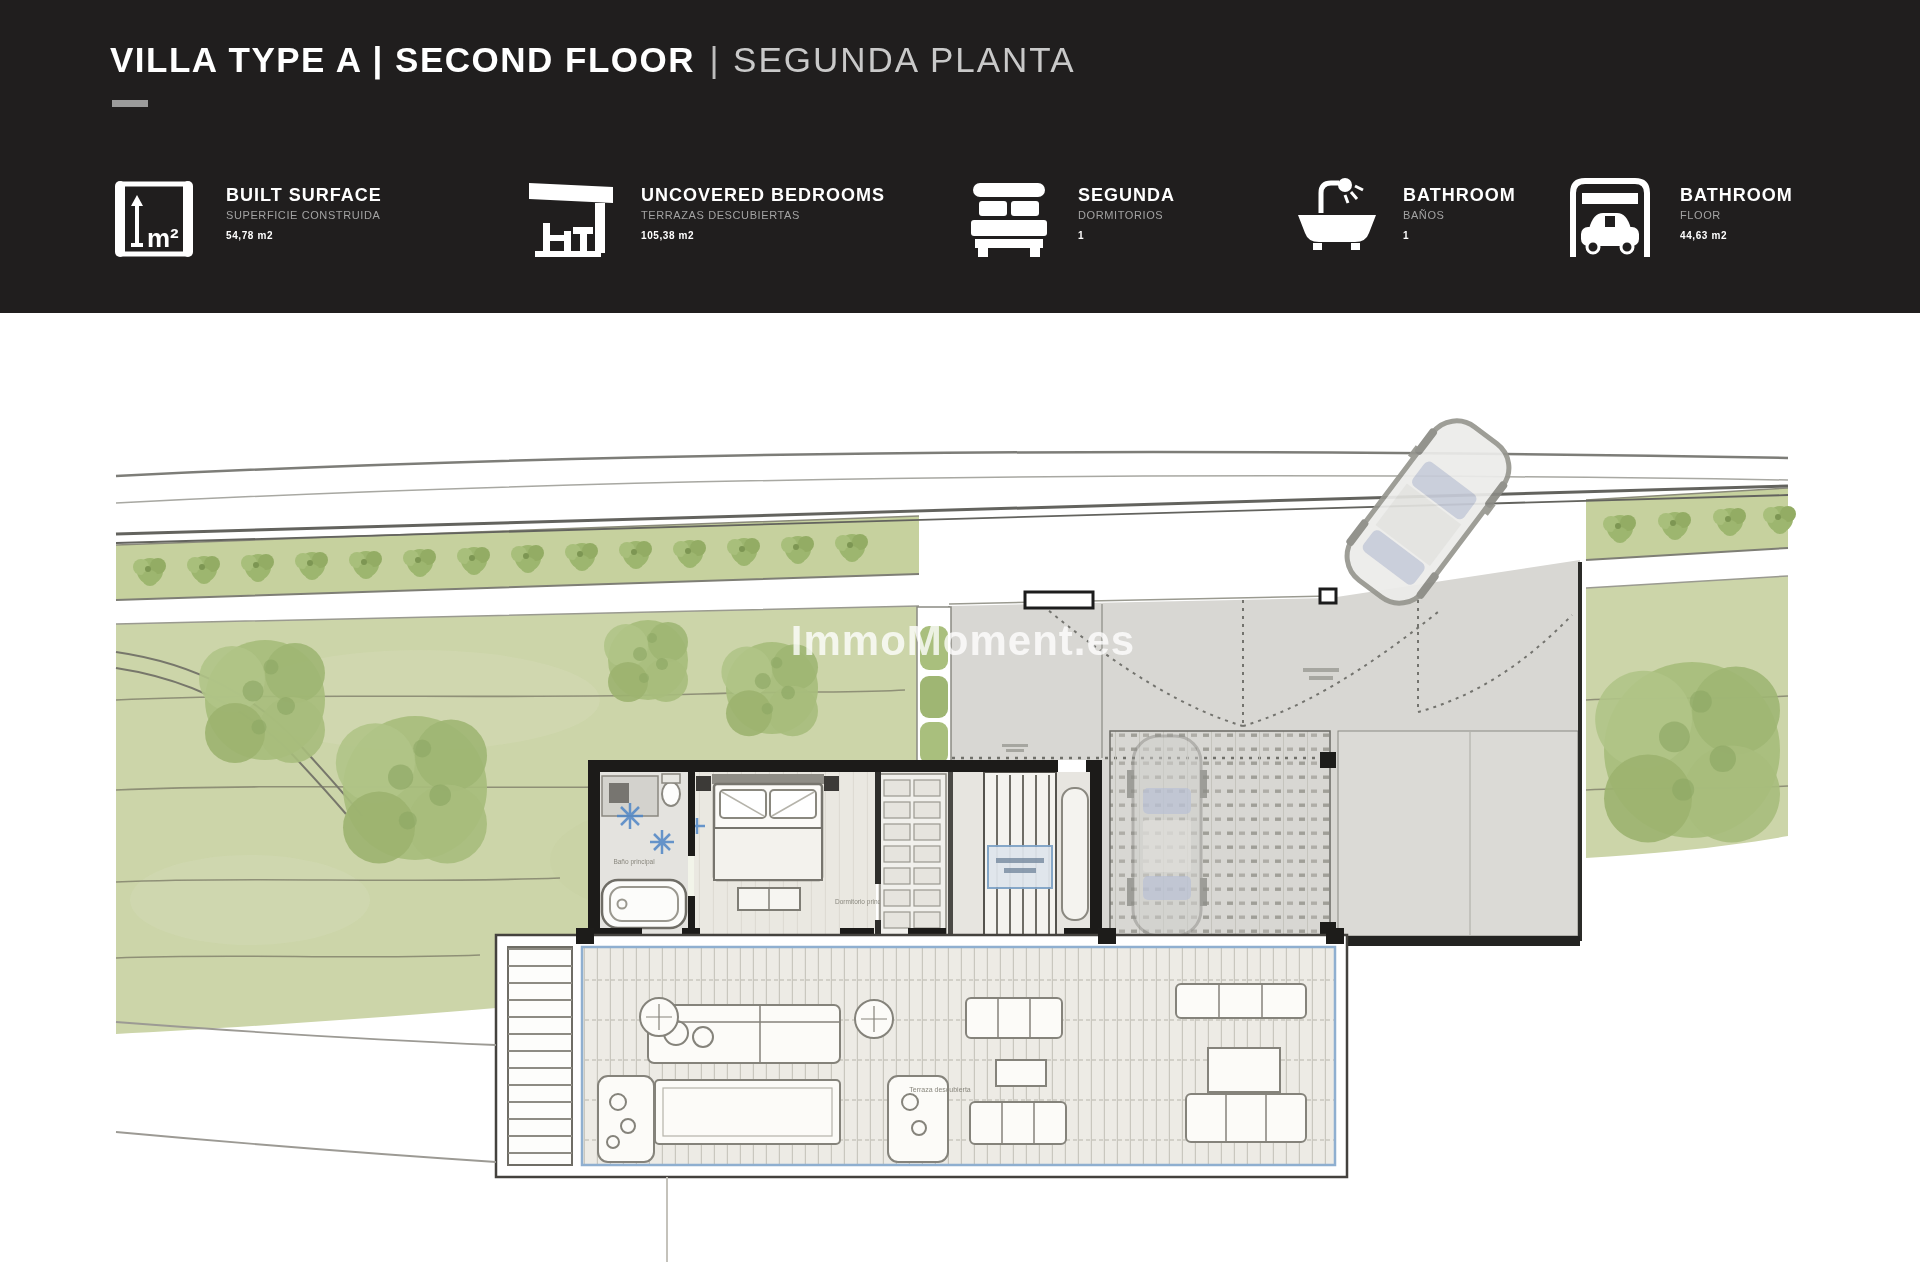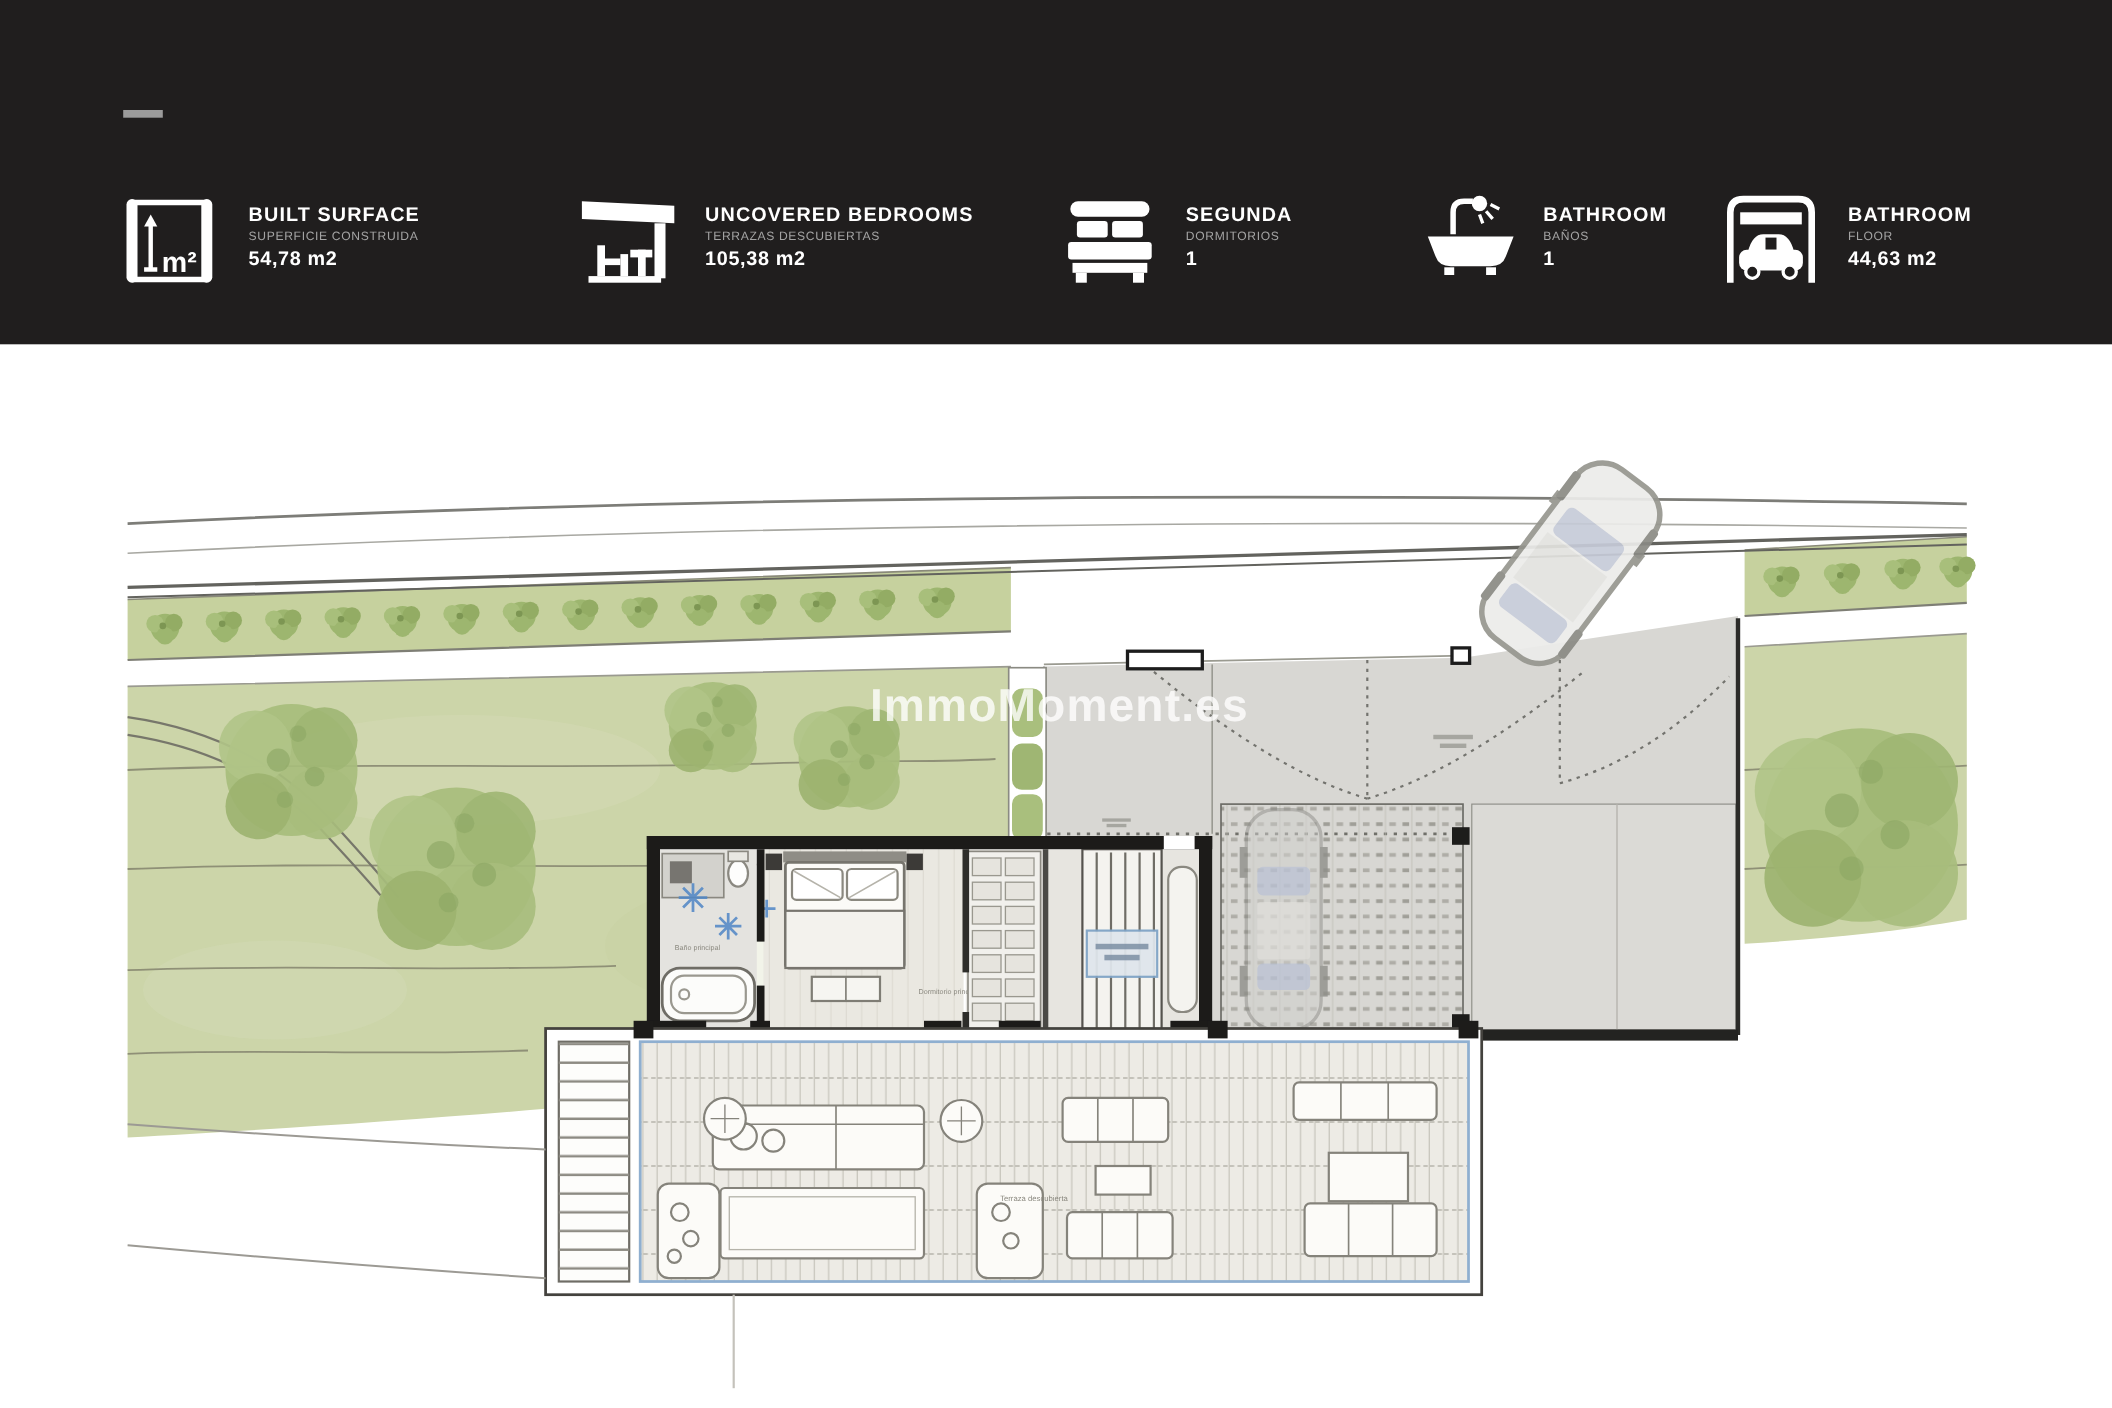--- a/index.html
+++ b/index.html
@@ -12,29 +12,34 @@
   .title-main{color:#ffffff;font-size:35px;font-weight:800;letter-spacing:1.5px;}
   .title-sep{color:#bdbdbd;font-size:35px;font-weight:400;margin:0 10px;}
   .title-sub{color:#c9c9c9;font-size:35px;font-weight:500;letter-spacing:2px;}
   .title-underline{position:absolute;left:112px;top:100px;width:36px;height:7px;background:#9b9b9b;}
 
   .stat{position:absolute;top:171px;height:100px;}
   .stat .icon{position:absolute;top:0;left:0;width:88px;height:94px;}
   .stat .txt{position:absolute;top:14px;white-space:nowrap;}
   .stat .en{color:#ffffff;font-size:18px;font-weight:800;letter-spacing:1px;line-height:20px;}
   .stat .es{color:#a3a3a3;font-size:11px;font-weight:400;letter-spacing:.6px;line-height:20px;}
-  .stat .val{color:#ffffff;font-size:18px;font-weight:800;letter-spacing:.6px;line-height:21px;}
+  .stat .val{color:#ffffff;font-size:10px;font-weight:800;letter-spacing:.6px;line-height:21px;}
 
   
   .plan{position:absolute;left:0;top:0;width:1920px;height:1280px;z-index:1;}
 </style>
 </head>
 <body>
 
 <div class="header">
+  <div class="title-row">
+    <span class="title-main">VILLA TYPE A | SECOND FLOOR</span>
+    <span class="title-sep">|</span>
+    <span class="title-sub">SEGUNDA PLANTA</span>
+  </div>
   <div class="title-underline"></div>
 
   <div class="stat" style="left:110px">
     <svg class="icon" viewBox="0 0 88 94">
       <rect x="5" y="10" width="10" height="76" rx="5" fill="#fff"></rect>
       <rect x="73" y="10" width="10" height="76" rx="5" fill="#fff"></rect>
       <path d="M10 13 H78 M10 83 H78" stroke="#fff" stroke-width="5" fill="none"></path>
       <path d="M27 74 V32" stroke="#fff" stroke-width="4"></path>
       <path d="M27 24 l-6 11 h12 z" fill="#fff"></path>
       <path d="M21 74 h12" stroke="#fff" stroke-width="4"></path>

